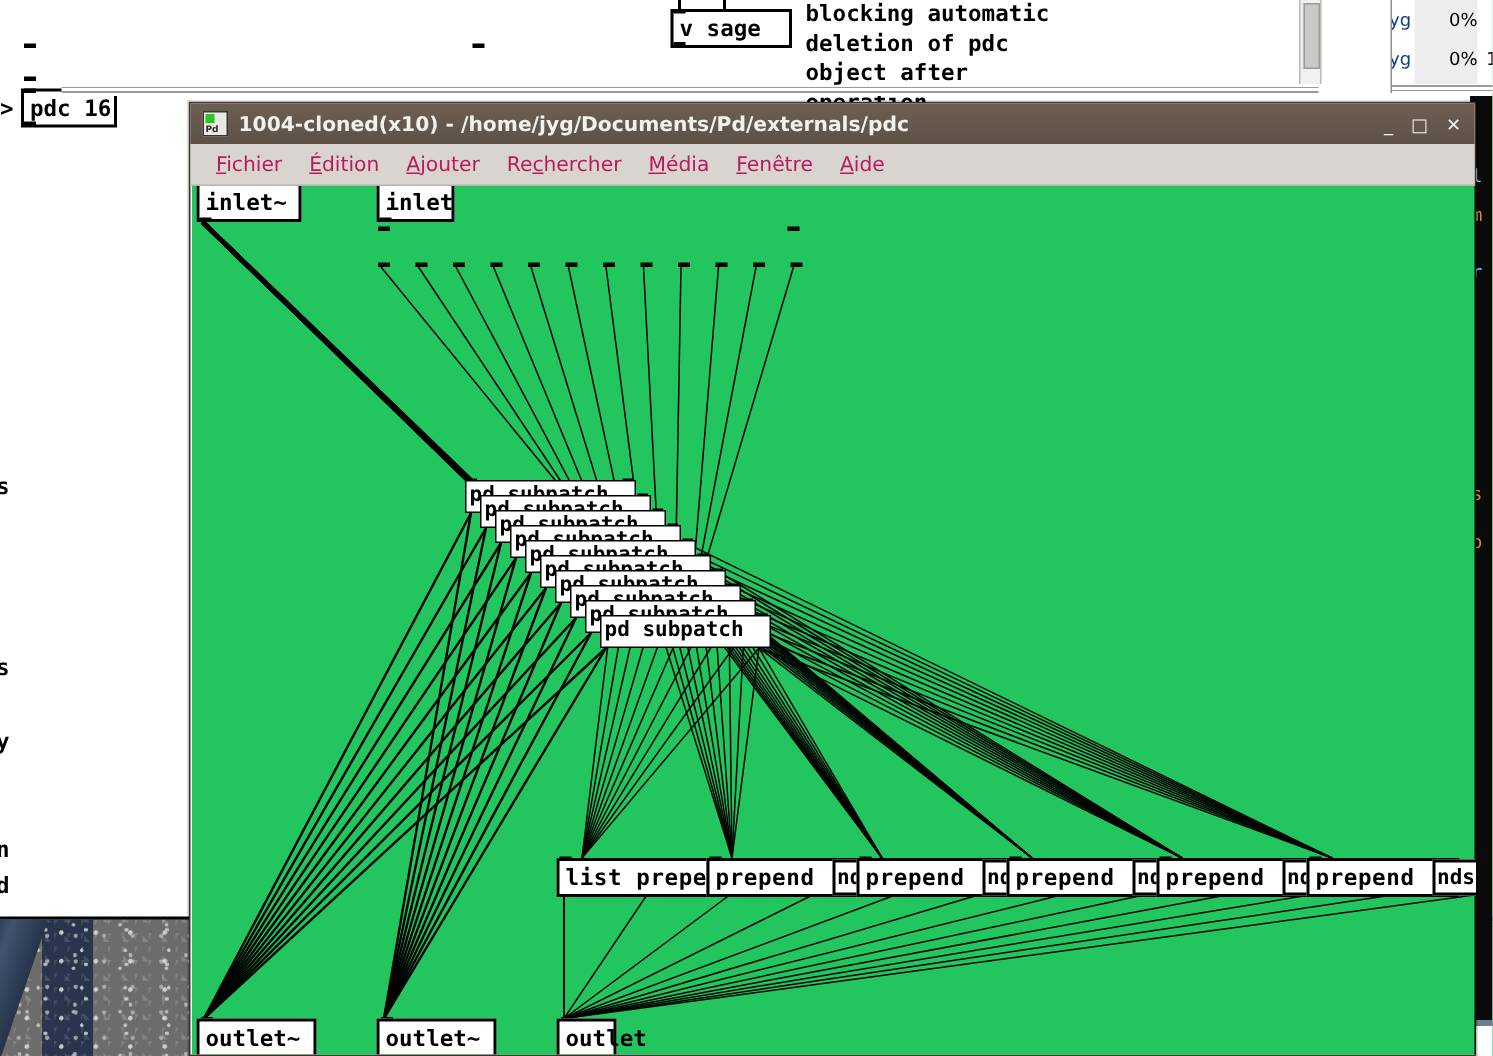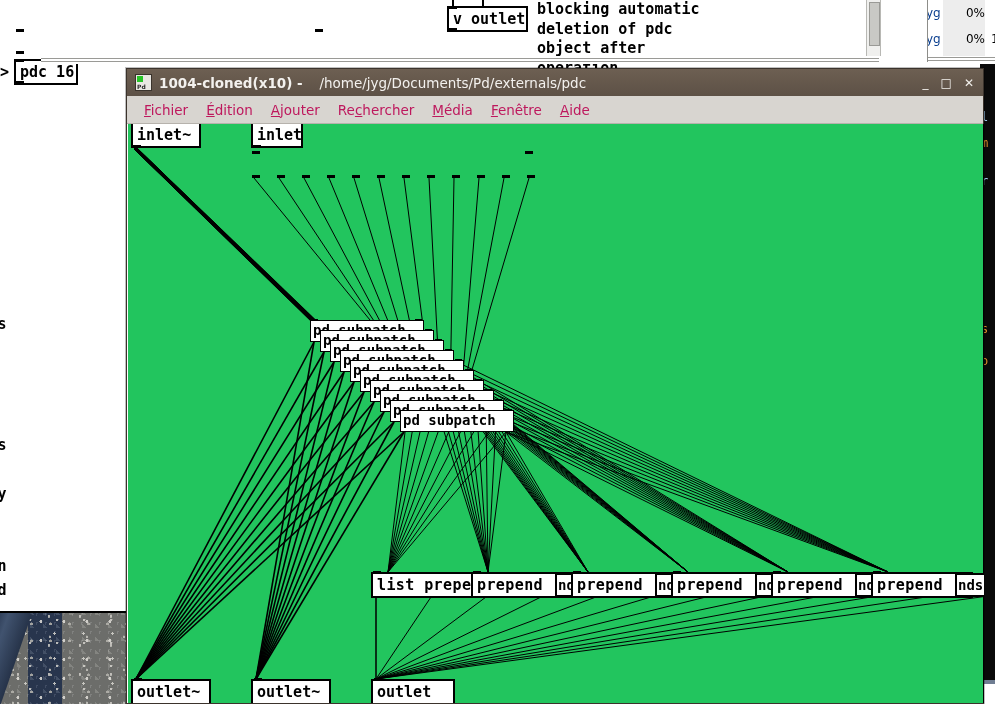--- a/index.html
+++ b/index.html
@@ -134,21 +134,21 @@
   }
   #titlebar .appicon .led{position:absolute;left:1px;top:1px;width:6px;height:6px;background:#27c427;}
   #titlebar .appicon .pd{
     position:absolute;left:1px;bottom:0px;font-size:6px;line-height:7px;
     font-family:"DejaVu Sans","Liberation Sans",sans-serif;color:#2a2a2a;font-weight:bold;
   }
   #titlebar .ttl{
     color:#f3f1ee;font-size:13.5px;font-weight:bold;
     font-family:"DejaVu Sans","Liberation Sans",sans-serif;white-space:nowrap;
   }
-  #titlebar .ttl .path{font-weight:normal;margin-left:12px;}
+  #titlebar .ttl .path{font-weight:bold;}
   #titlebar .wbtns{margin-left:auto;display:flex;align-items:center;gap:12px;padding-right:3px;}
   #titlebar .wbtns span{color:#f2f0ec;font-size:12px;font-family:"DejaVu Sans","Liberation Sans",sans-serif;line-height:10px;}
   #menubar{
     position:absolute;left:0;top:27px;right:0;height:28px;background:#d8d5d0;
     border-bottom:1px solid #b6b2ac;display:flex;align-items:center;
     padding-left:8px;box-sizing:border-box;
   }
   #menubar .mi{
     font-family:"DejaVu Sans","Liberation Sans",sans-serif;font-size:13.5px;color:#be185d;
     padding:0 9px;white-space:nowrap;
@@ -188,21 +188,21 @@
 specified by
 ges handled by
 ).
 
 sage to all in
 th -1 (instead
 
  help</div>
 
   <div id="bg-debug-stub"></div>
-  <div class="pdobj" id="bg-debug">v outlet</div>
+  <div class="pdobj" id="bg-debug">v sage</div>
   <div class="nub top" style="left:449px;top:6px;"></div>
   <div class="nub bot" style="left:449px;top:28px;"></div>
 
   <div id="bg-info-text">blocking automatic
 deletion of pdc
 object after
 operation</div>
 
   <div id="bg-pd-vscroll">
     <div class="thumb"></div>
@@ -485,16 +485,16 @@
       <div class="nub" style="left: 728px; top: 448px; width: 7px; z-index: 6;"></div>
       <div class="pdobj" style="left: 743px; top: 448px; width: 102px; height: 26px; border-width: 2px; z-index: 30; letter-spacing: 0.4px;">prepend</div>
       <div class="nub" style="left: 745px; top: 447px; width: 8px; z-index: 6;"></div>
       <div class="nub" style="left: 745px; top: 471px; width: 8px; z-index: 6;"></div>
       <div class="pdobj" style="left: 827px; top: 449px; width: 48px; height: 24px; border-width: 2px; z-index: 31; font-size: 14px; padding: 0px 1px;">nds5</div>
       <div class="nub" style="left: 828px; top: 448px; width: 7px; z-index: 6;"></div>
       <div class="pdobj" style="left: 3px; top: 555px; width: 80px; height: 26px; border-width: 2px; z-index: 30;">outlet~</div>
       <div class="nub" style="left: 6px; top: 554px; width: 8px; z-index: 6;"></div>
       <div class="pdobj" style="left: 123px; top: 555px; width: 80px; height: 26px; border-width: 2px; z-index: 30;">outlet~</div>
       <div class="nub" style="left: 126px; top: 554px; width: 8px; z-index: 6;"></div>
-      <div class="pdobj" style="left: 243px; top: 555px; width: 84px; height: 26px; border-width: 2px; z-index: 30;">outlet</div>
+      <div class="pdobj" style="left: 243px; top: 555px; width: 40px; height: 26px; border-width: 2px; z-index: 30;">outlet</div>
       <div class="nub" style="left: 246px; top: 554px; width: 8px; z-index: 6;"></div>
     </div>
 </div>
 
 </body></html>

